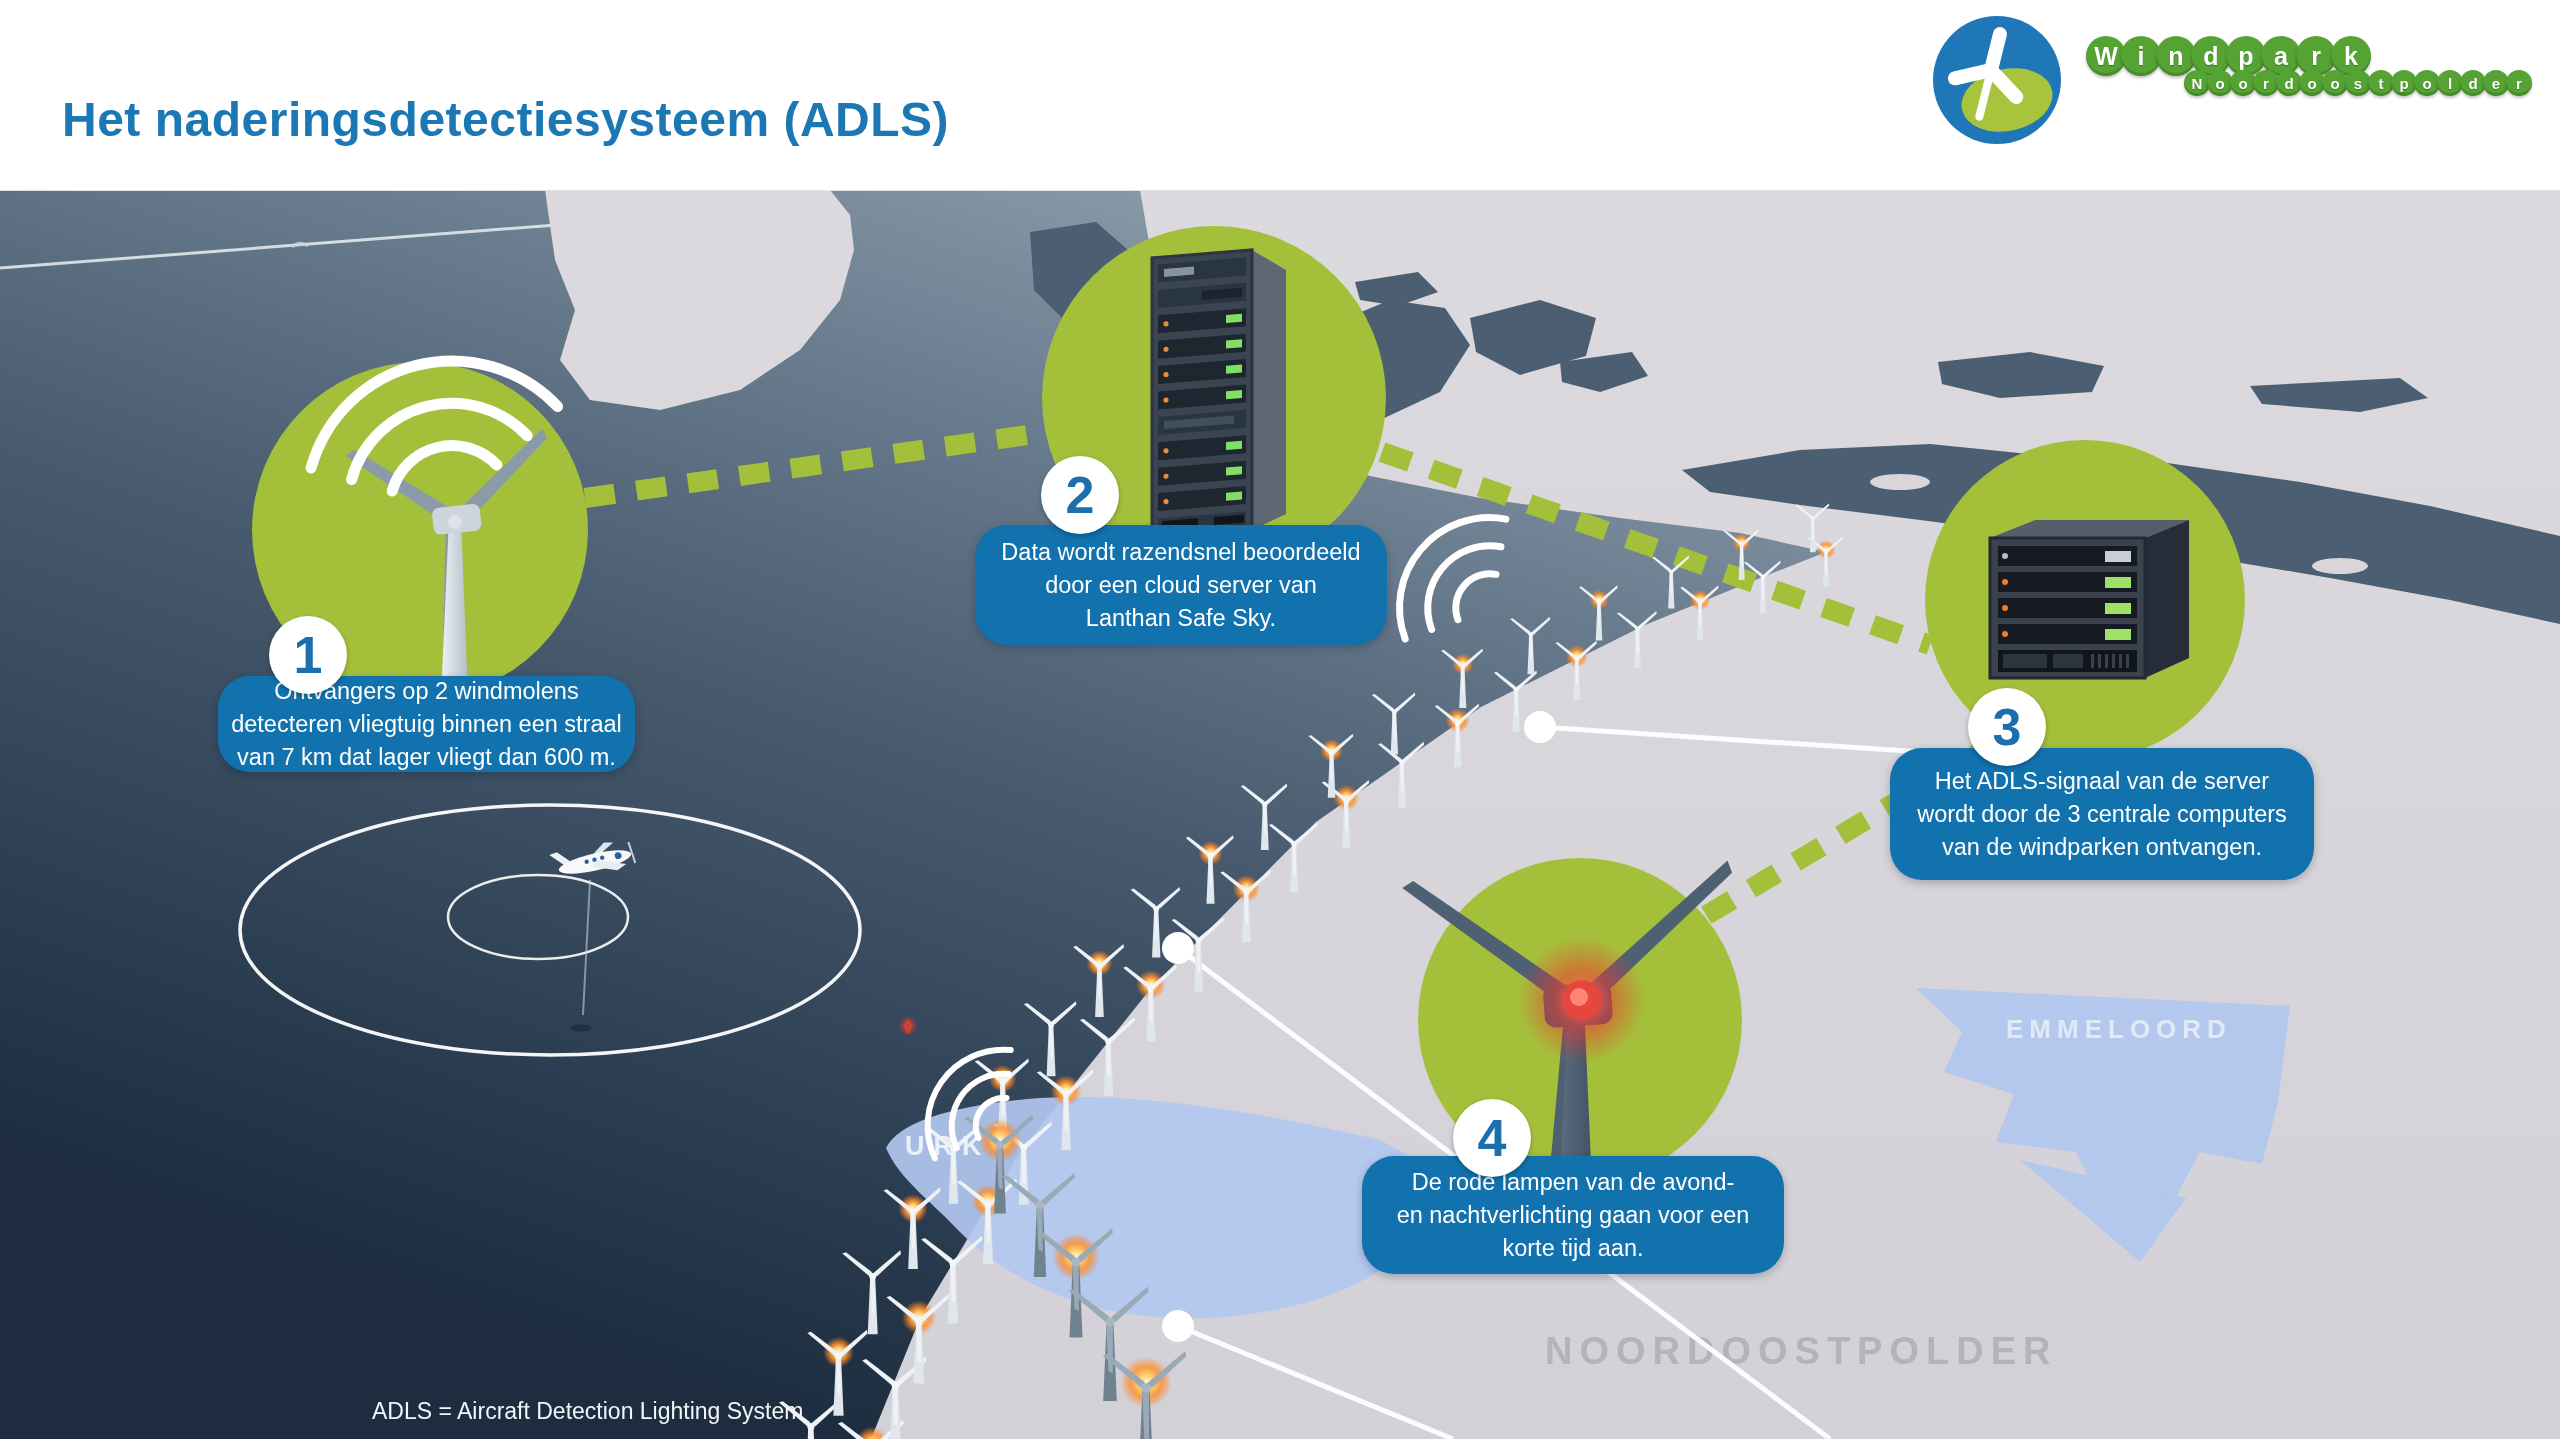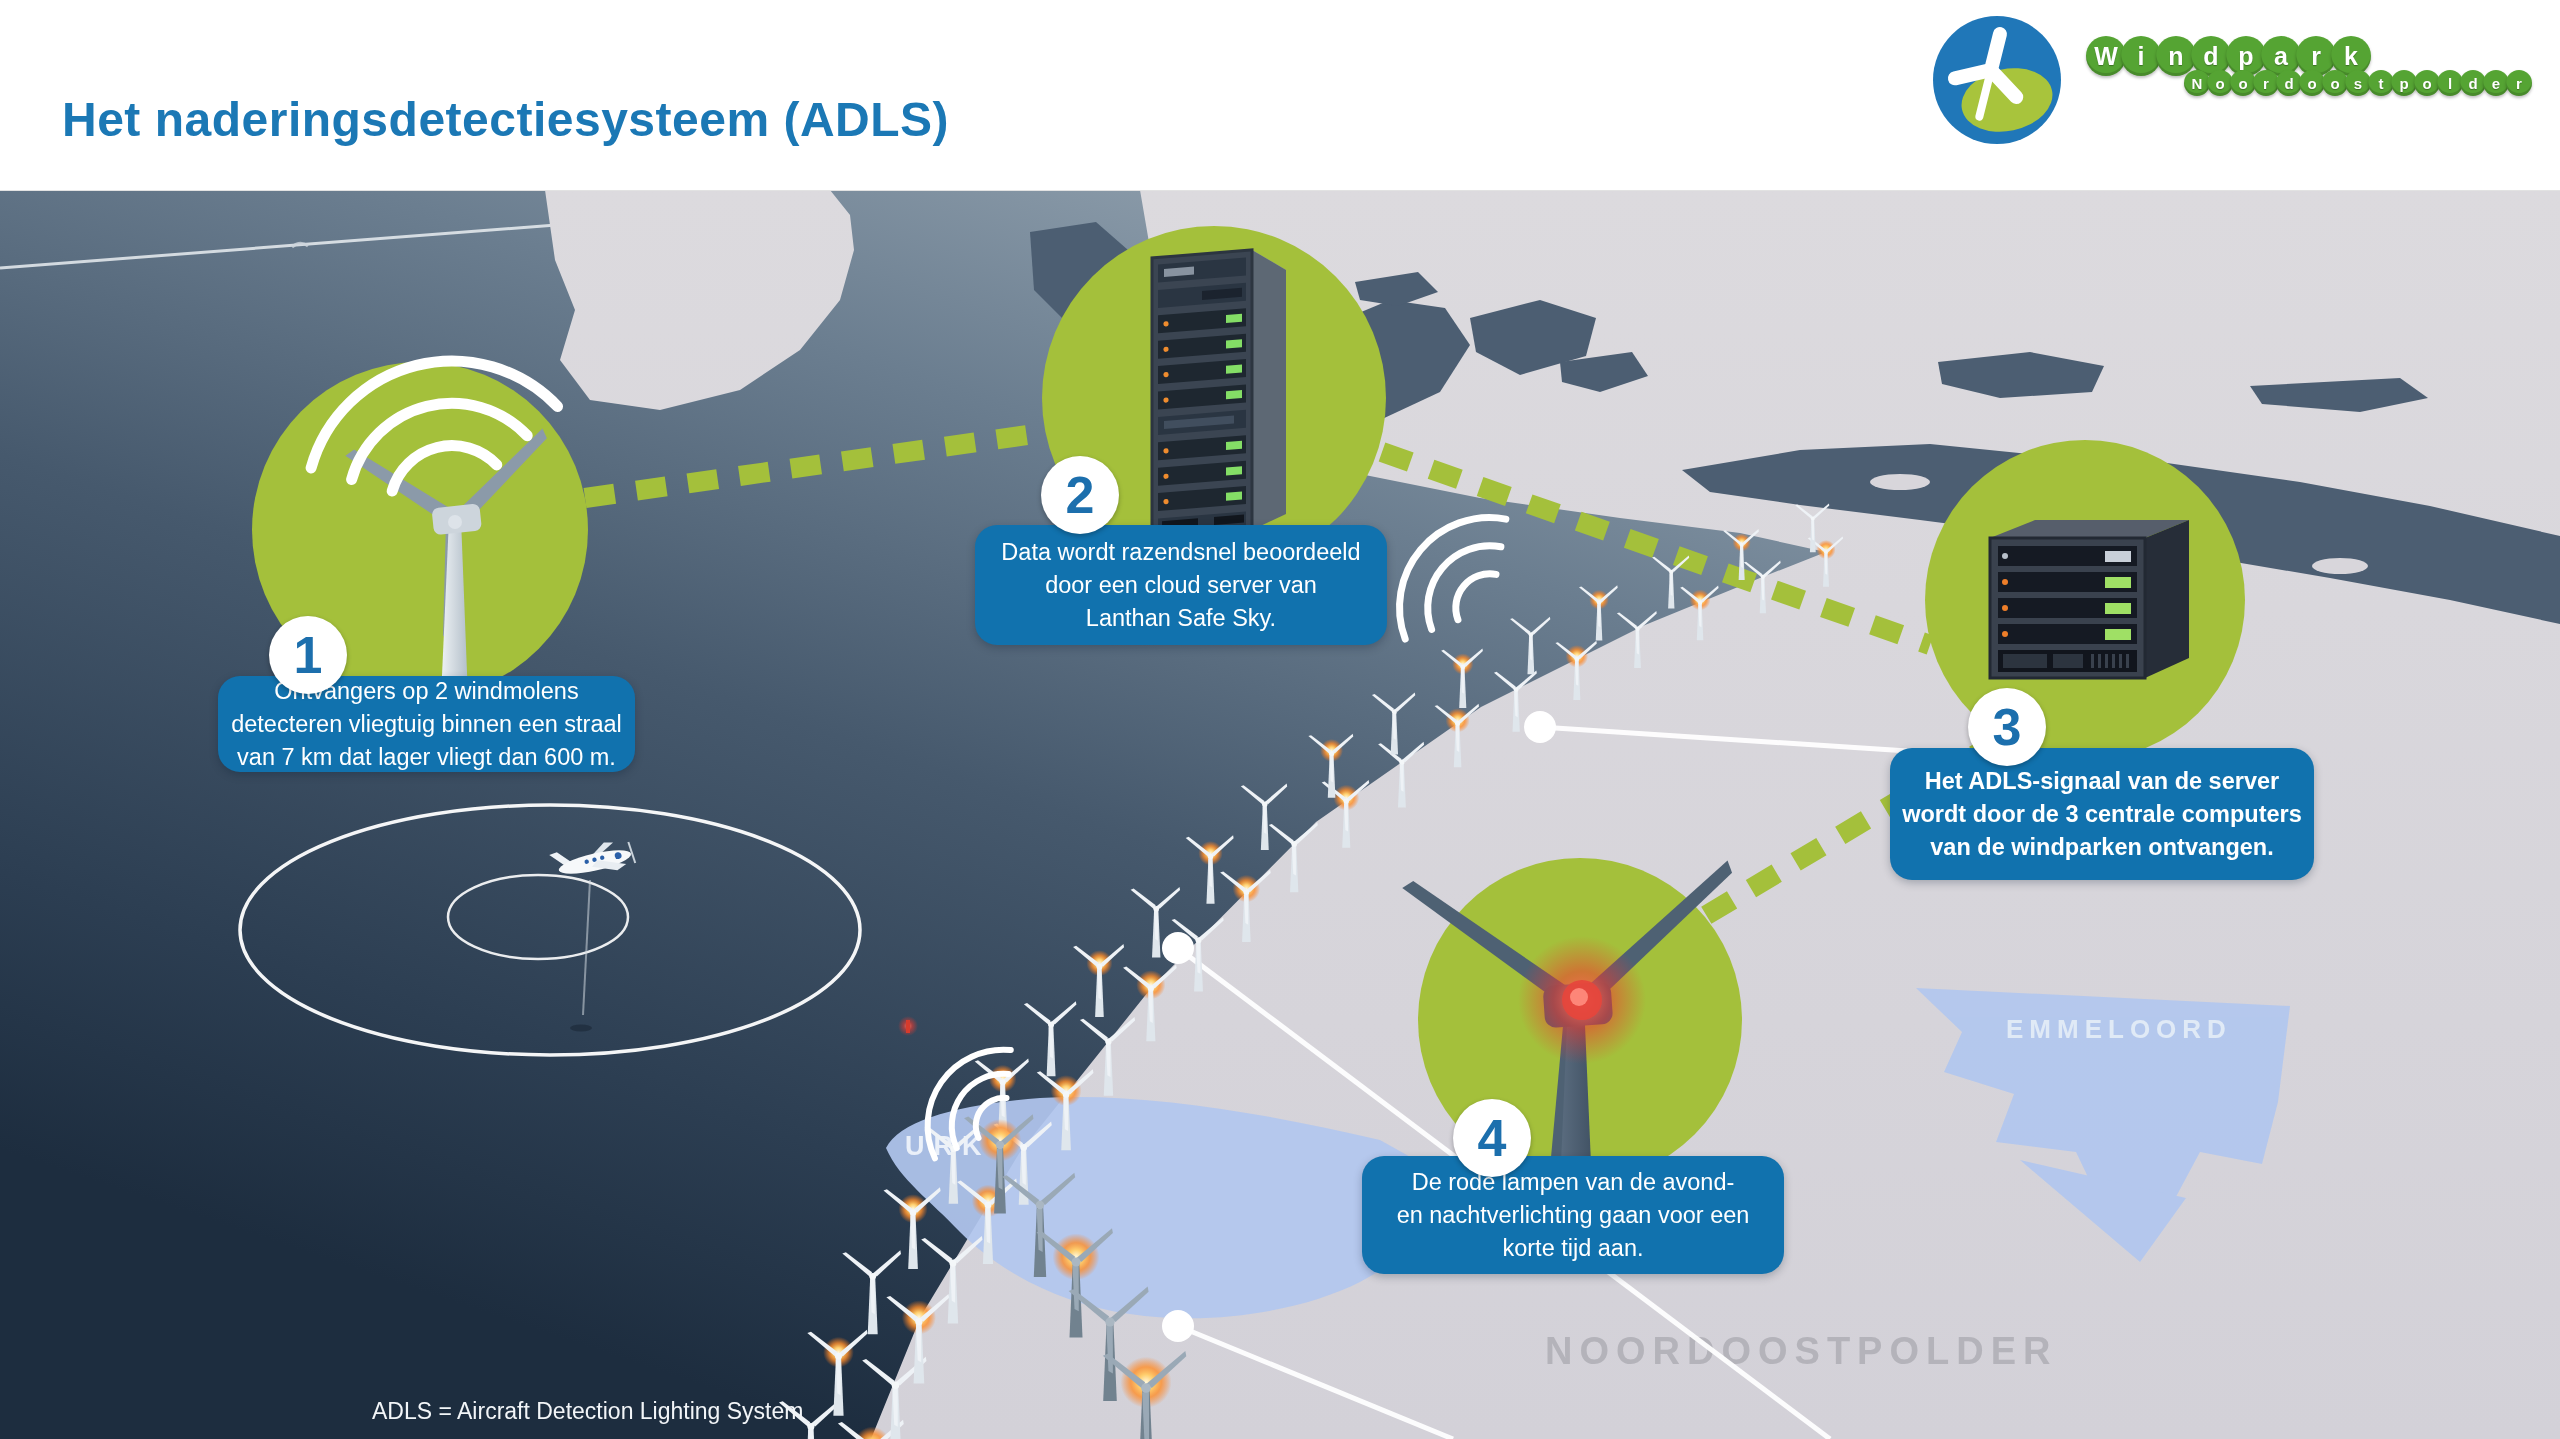--- a/index.html
+++ b/index.html
@@ -16,28 +16,28 @@
   .logo-row.row2{margin-top:-6px;margin-left:96px;}
   .blt{display:inline-grid;place-items:center;width:40px;height:40px;border-radius:50%;background:#55a433;color:#fff;
        font-weight:700;font-size:25px;margin-left:-5px;box-shadow:inset 0 -3px 0 rgba(0,0,0,.15),0 2px 3px rgba(0,0,0,.25);
        text-shadow:0 1px 1px rgba(0,0,0,.3);}
   .row2 .blt{width:26px;height:26px;font-size:15px;margin-left:-3px;}
 
   
   .map{position:absolute;left:0;top:190px;z-index:1;}
 
   
-  .callout{position:absolute;background:#1172ae;border-radius:22px;color:#ffffff;font-size:23.5px;line-height:33px;
+  .callout{position:absolute;background:#1172ae;border-radius:32px;color:#ffffff;font-size:23.5px;line-height:33px;
            text-align:center;white-space:pre-line;display:flex;align-items:center;justify-content:center;
            padding:10px 8px;box-sizing:border-box;z-index:20;box-shadow:0 3px 9px rgba(5,25,45,.25);}
   .badge{position:absolute;width:78px;height:78px;border-radius:50%;background:#ffffff;color:#1c6fad;font-weight:800;
          font-size:52px;display:flex;align-items:center;justify-content:center;z-index:21;box-shadow:0 2px 5px rgba(0,0,0,.28);}
   #callout-1{left:218px;top:676px;width:417px;height:96px;}
   #callout-2{left:975px;top:525px;width:412px;height:120px;}
-  #callout-3{left:1890px;top:748px;width:424px;height:132px;font-weight:bold;}
+  #callout-3{left:1890px;top:748px;width:424px;height:132px;}
   #callout-4{left:1362px;top:1156px;width:422px;height:118px;text-align:center;}
   #badge-1{left:269px;top:616px;}
   #badge-2{left:1041px;top:456px;}
   #badge-3{left:1968px;top:688px;}
   #badge-4{left:1453px;top:1099px;}
 
   .footer-note{position:absolute;left:330px;top:1398px;color:#f2f5f8;font-size:23px;z-index:20;margin-left:42px;}
 </style>
 </head>
 <body>

